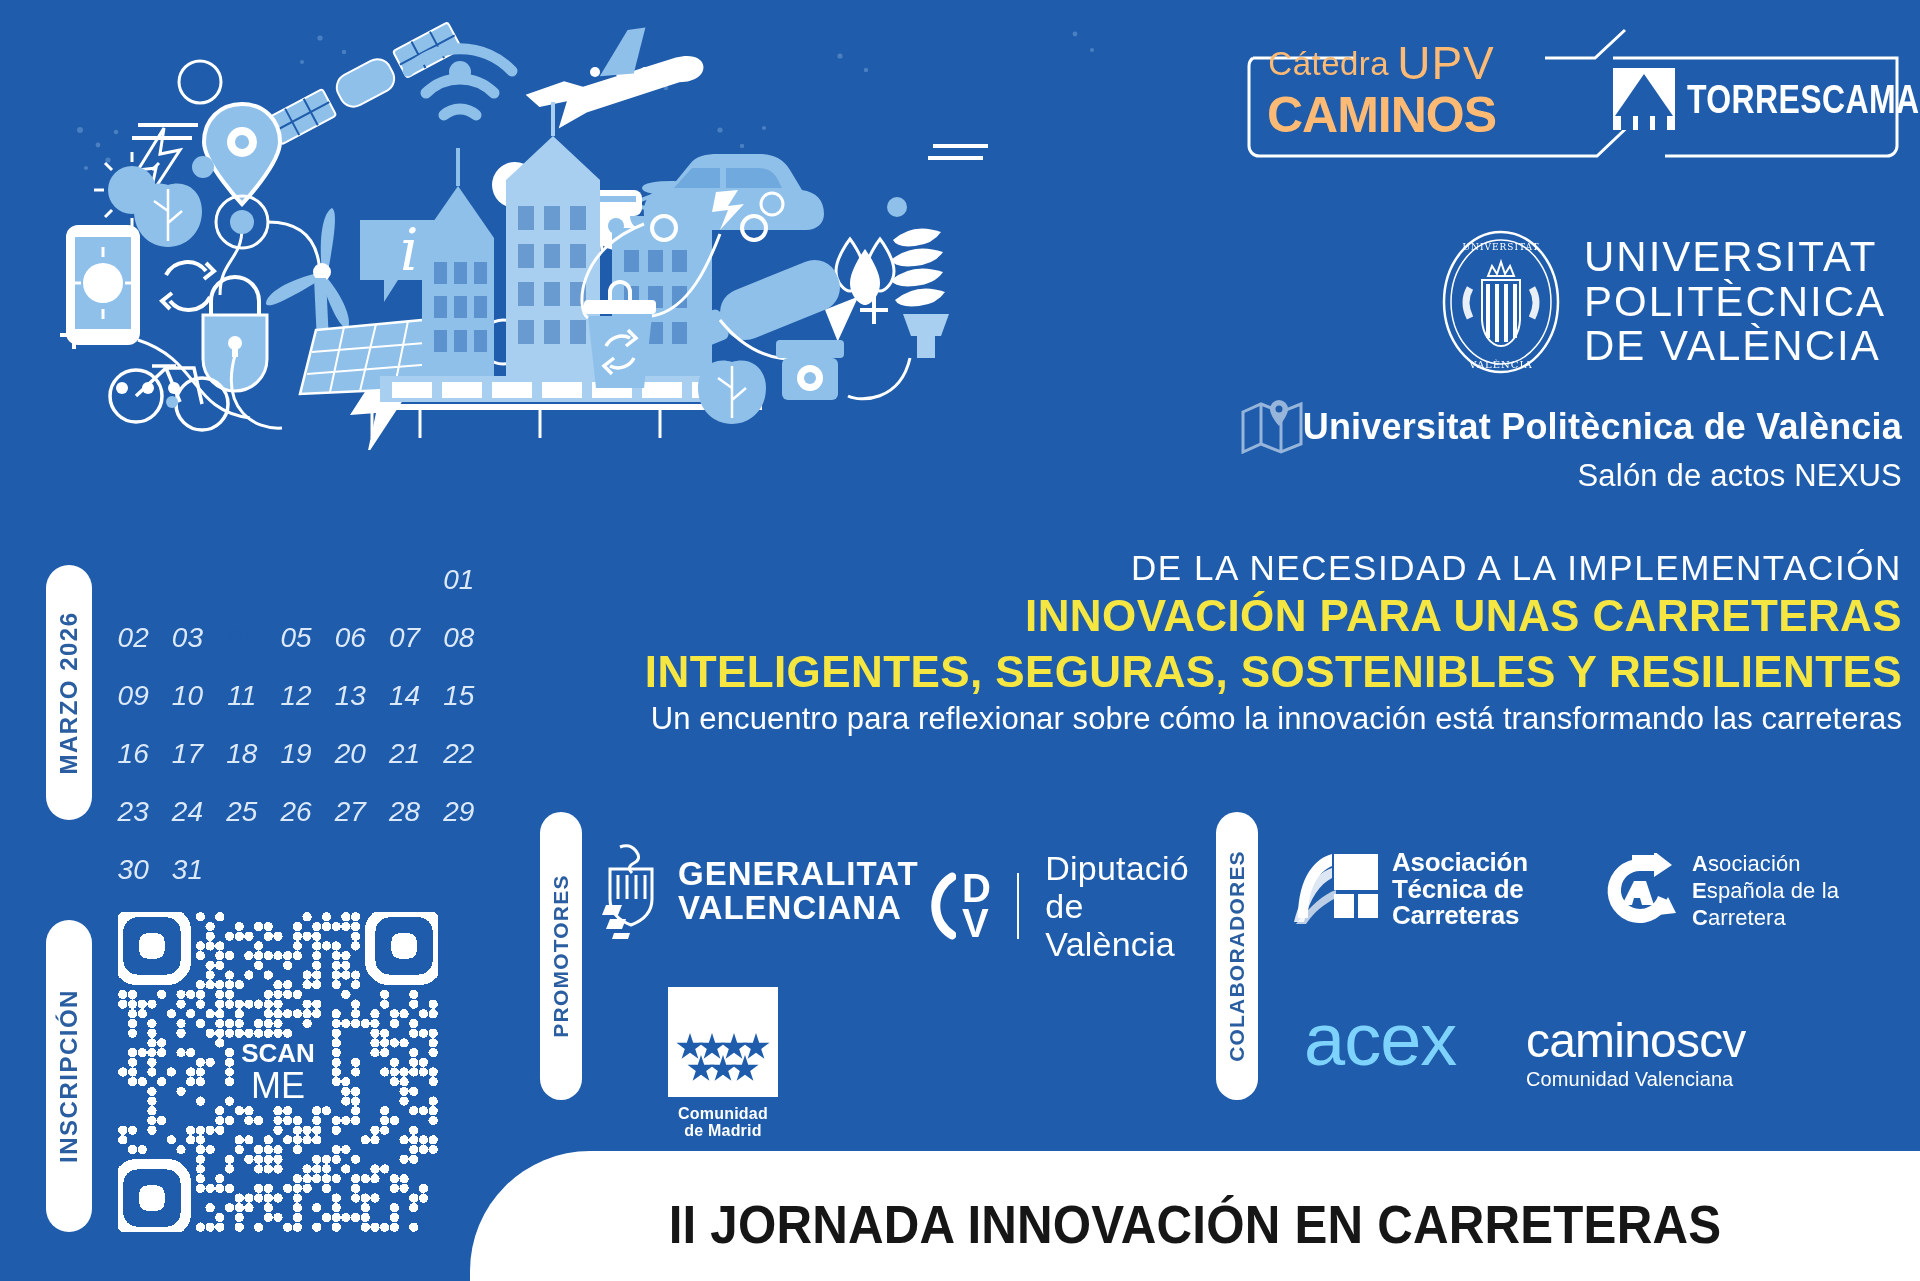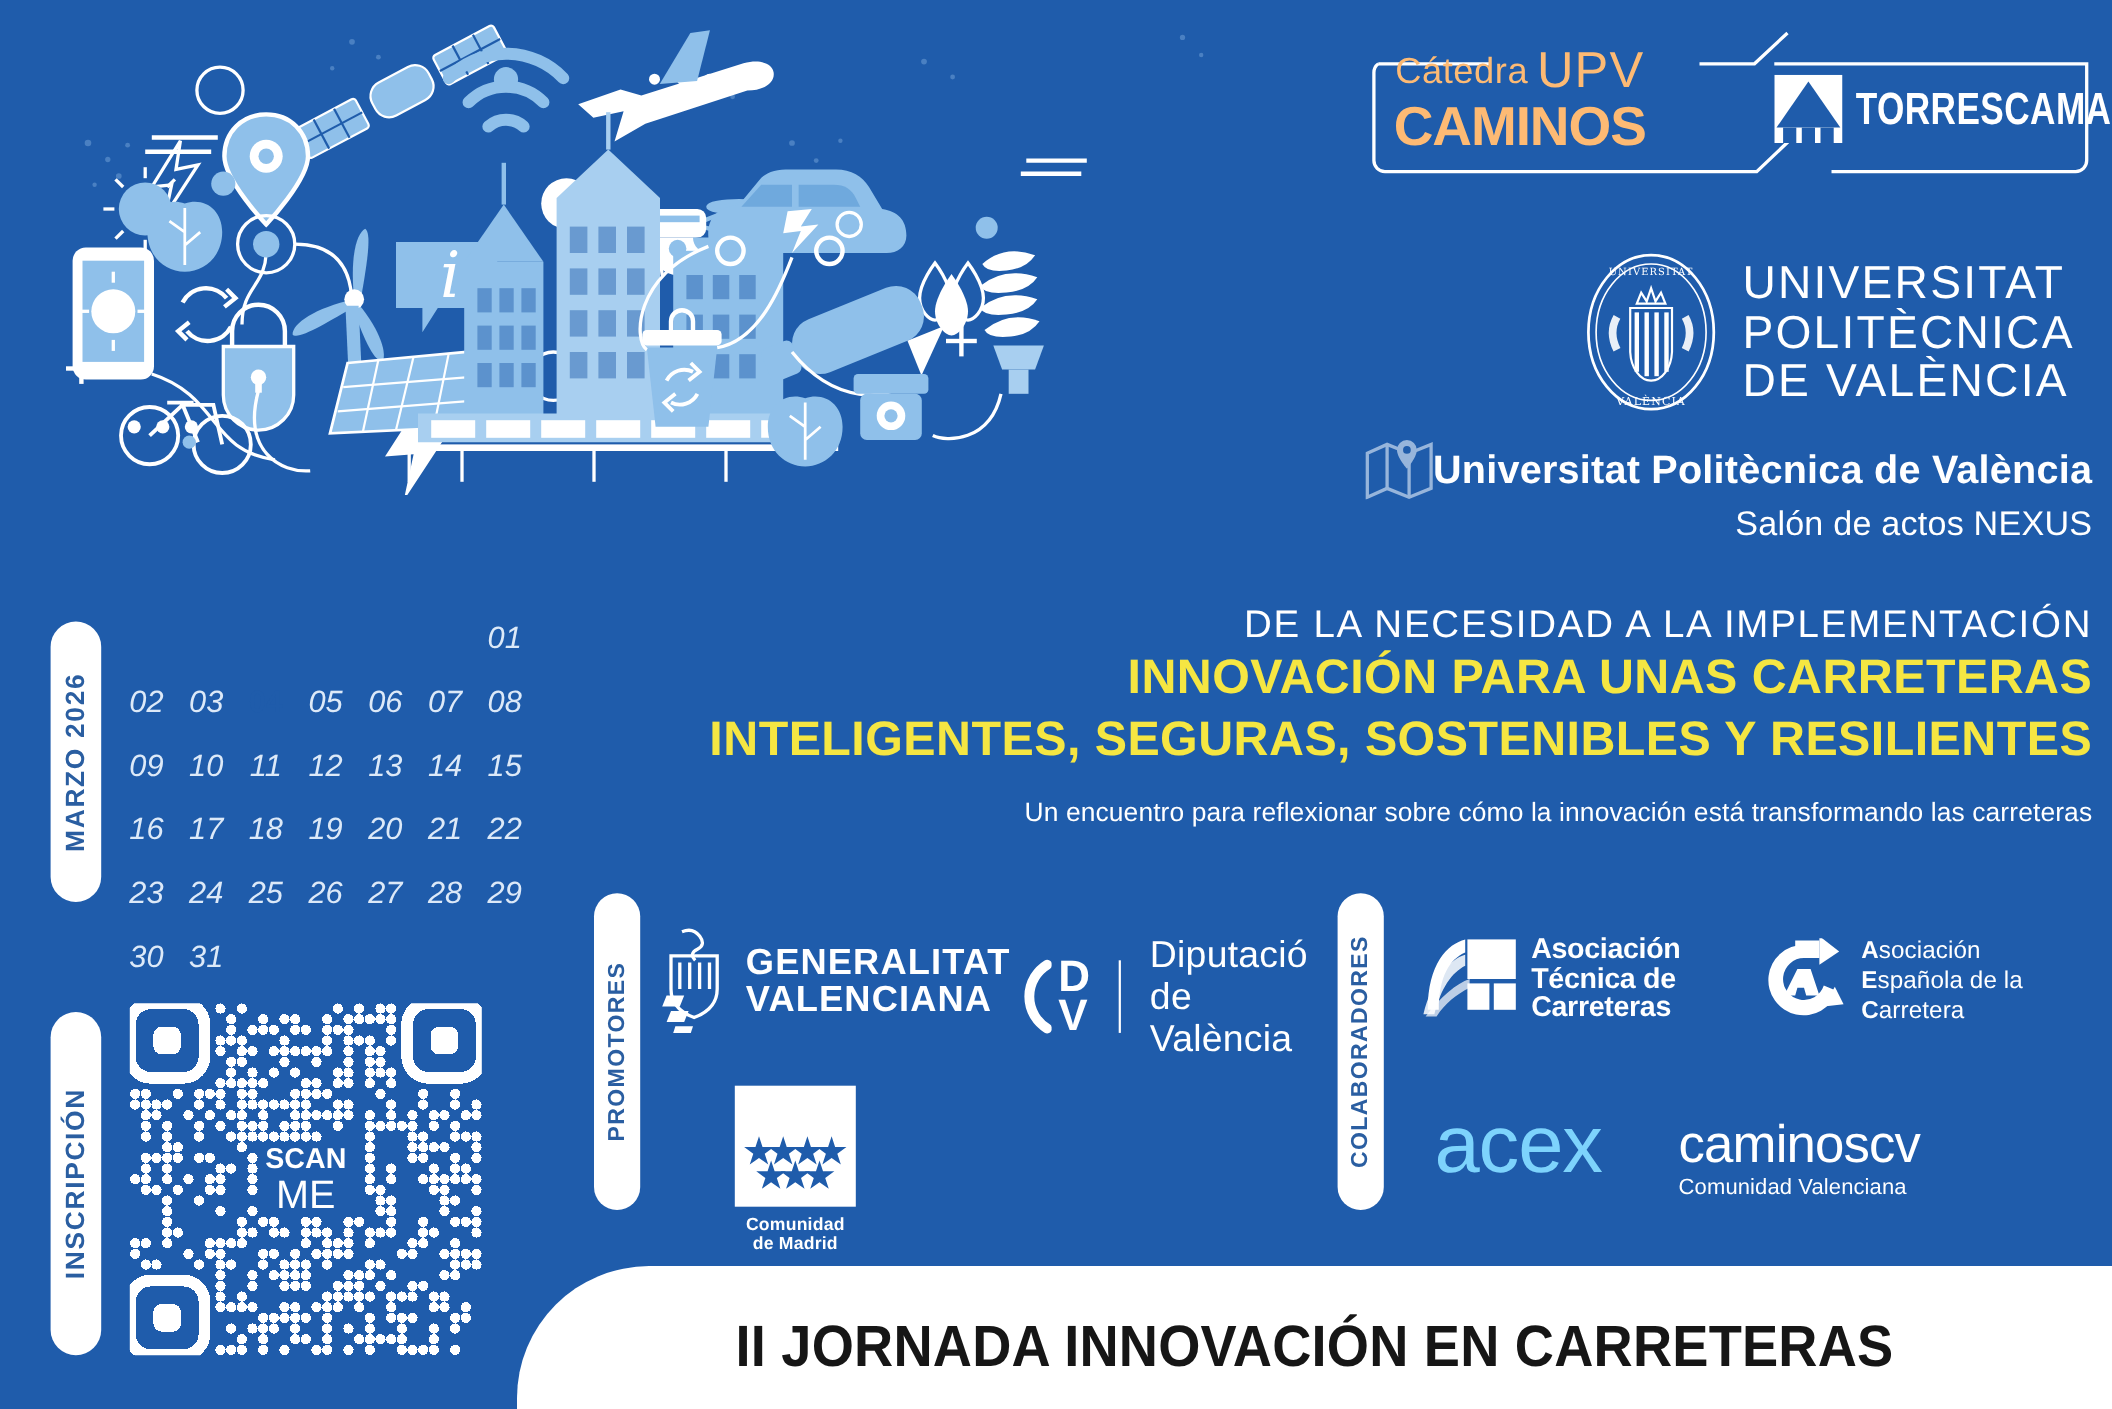--- a/index.html
+++ b/index.html
@@ -35,21 +35,21 @@
   .venue{position:absolute;right:18px;top:400px;text-align:right;color:#fff;}
   .venue-row{display:flex;align-items:center;justify-content:flex-end;}
   .map-ico{width:62px;height:54px;opacity:.78;}
   .venue-main{font-size:36px;font-weight:700;letter-spacing:.2px;white-space:nowrap;}
   .venue-sub{font-size:31px;font-weight:300;margin-top:4px;letter-spacing:.2px;white-space:nowrap;}
 
   
   .headline{position:absolute;right:18px;top:548px;text-align:right;width:1300px;}
   .h-kicker{color:#fff;font-size:35px;letter-spacing:1.6px;font-weight:400;white-space:nowrap;}
   .h-main{color:#f5e642;font-size:44px;font-weight:800;letter-spacing:.4px;line-height:1.28;white-space:nowrap;}
-  .h-sub{color:#fff;font-size:24px;font-weight:300;margin-top:24px;letter-spacing:.1px;white-space:nowrap;}
+  .h-sub{color:#fff;font-size:31px;font-weight:300;letter-spacing:.1px;white-space:nowrap;}
 
   
   .cal{position:absolute;left:46px;top:565px;width:440px;height:290px;}
   .pill{position:absolute;background:#fff;border-radius:40px;}
   .pill span{
     position:absolute;left:50%;top:50%;
     transform:translate(-50%,-50%) rotate(-90deg);
     color:#2a5ea1;font-weight:700;white-space:nowrap;
   }
   .cal-pill{left:0;top:0;width:46px;height:255px;}

